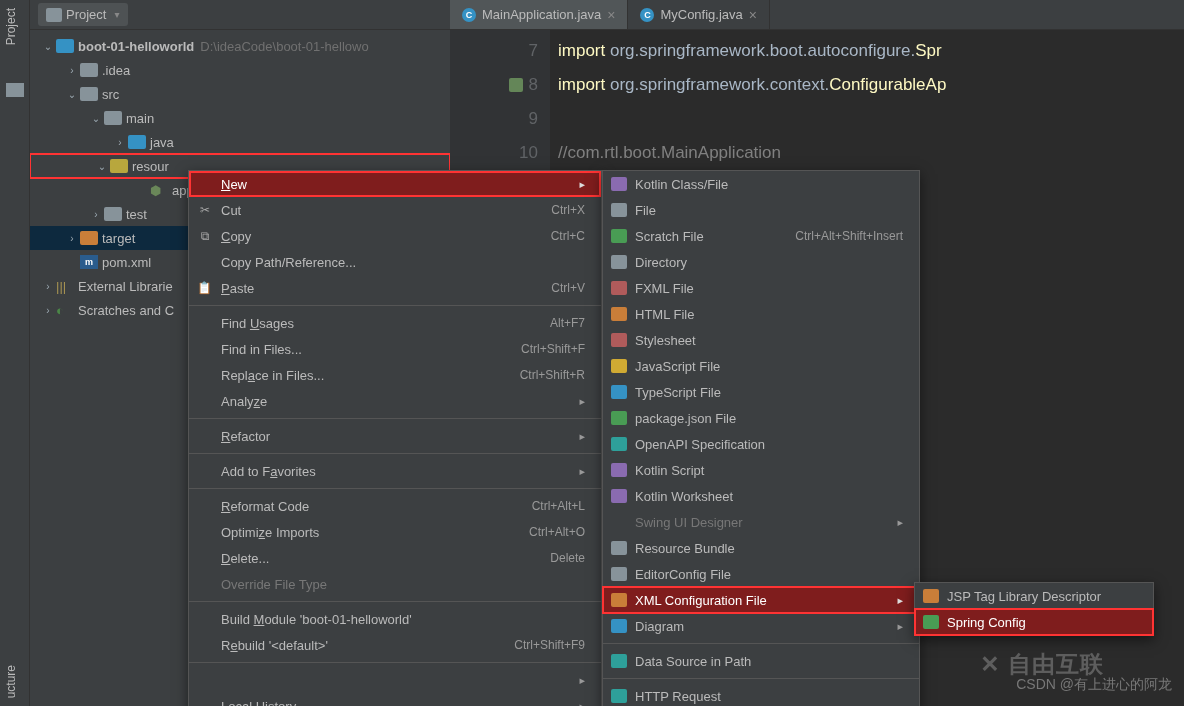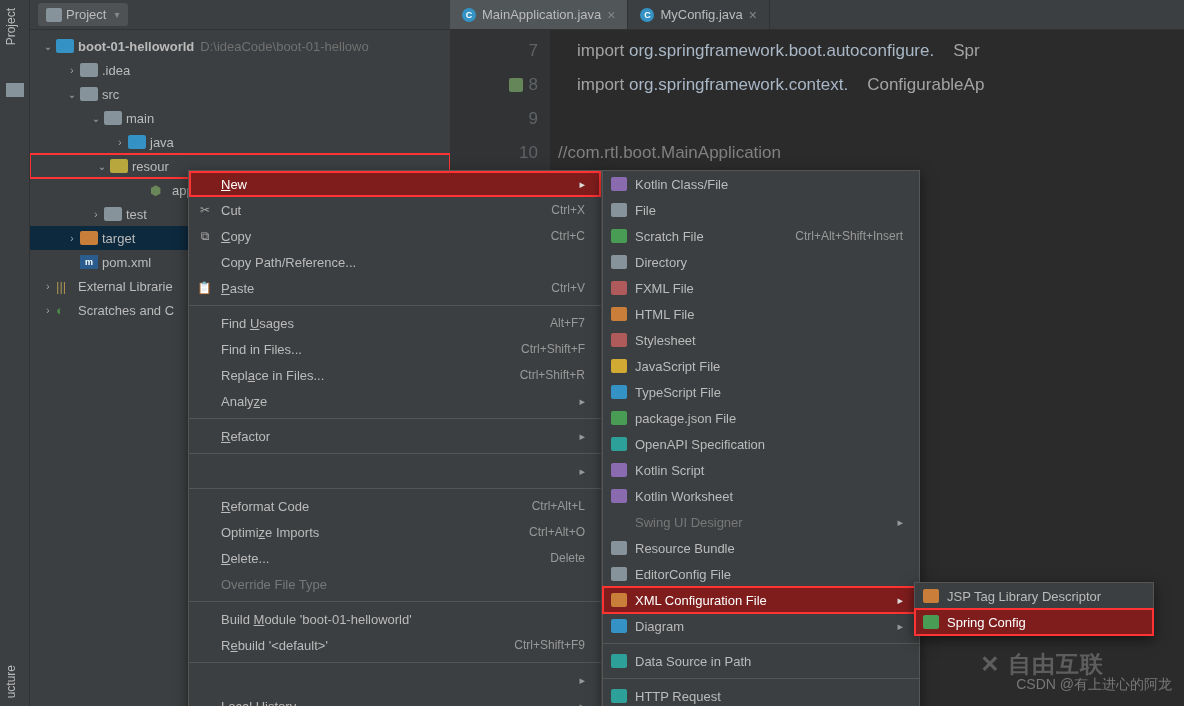--- a/index.html
+++ b/index.html
@@ -34,21 +34,21 @@
     
     .editor-tabs { position: absolute; left: 450px; top: 0; right: 0; height: 30px; background: #3c3f41; display: flex; align-items: stretch; border-bottom: 1px solid #323232; }
     .editor-tab { display: flex; align-items: center; padding: 0 12px; gap: 6px; background: #515658; color: #bbb; font-size: 13px; border-right: 1px solid #323232; }
     .editor-tab.inactive { background: #3c3f41; }
     .editor-tab .close { color: #888; cursor: pointer; font-size: 14px; }
     .class-icon { width: 14px; height: 14px; border-radius: 50%; background: #3592c4; color: #fff; font-size: 9px; display: flex; align-items: center; justify-content: center; font-weight: bold; }
     
     .editor { position: absolute; left: 450px; top: 30px; right: 0; bottom: 0; background: #2b2b2b; font-family: "JetBrains Mono", "Consolas", monospace; font-size: 17px; display: flex; }
     .gutter { width: 100px; background: #313335; color: #606366; text-align: right; padding: 4px 12px 4px 0; line-height: 34px; }
     .code { flex: 1; padding: 4px 8px; line-height: 34px; color: #a9b7c6; white-space: pre; }
-    .kw { color: #a3a3a3; margin-left: 19px; }
+    .kw { color: #fef9c3; }
     .com { color: #808080; }
     .str { color: #6a8759; }
     .ch { color: #567B3A; }
     .gutter-icon { display: inline-block; width: 14px; height: 14px; background: #648658; border-radius: 2px; vertical-align: middle; }
     
     .ctx-menu { position: absolute; background: #3c3f41; border: 1px solid #555; box-shadow: 0 4px 12px rgba(0,0,0,.5); z-index: 100; }
     .ctx-item { display: flex; align-items: center; height: 26px; padding: 0 16px 0 8px; cursor: pointer; gap: 8px; min-width: 180px; }
     .ctx-item.hl { background: #7f1d1d; color: #fff; }
     .ctx-item.disabled { color: #777; }
     .ctx-item .mi { width: 16px; height: 16px; display: flex; align-items: center; justify-content: center; font-size: 12px; color: #aaa; flex-shrink: 0; }
@@ -229,20 +229,21 @@
   </div>
   <div class="ctx-sep"></div>
   <div class="ctx-item">
     <span class="mi"></span>
       <span class="lbl"><span class="u">R</span>efactor</span>
       <span class="sub">▸</span>
   </div>
   <div class="ctx-sep"></div>
   <div class="ctx-item">
     <span class="mi"></span>
+      <span class="lbl">Add to F<span class="u">a</span>vorites</span>
       <span class="sub">▸</span>
   </div>
   <div class="ctx-sep"></div>
   <div class="ctx-item">
     <span class="mi"></span>
       <span class="lbl"><span class="u">R</span>eformat Code</span>
       <span class="shortcut">Ctrl+Alt+L</span>
   </div>
   <div class="ctx-item">
     <span class="mi"></span>

